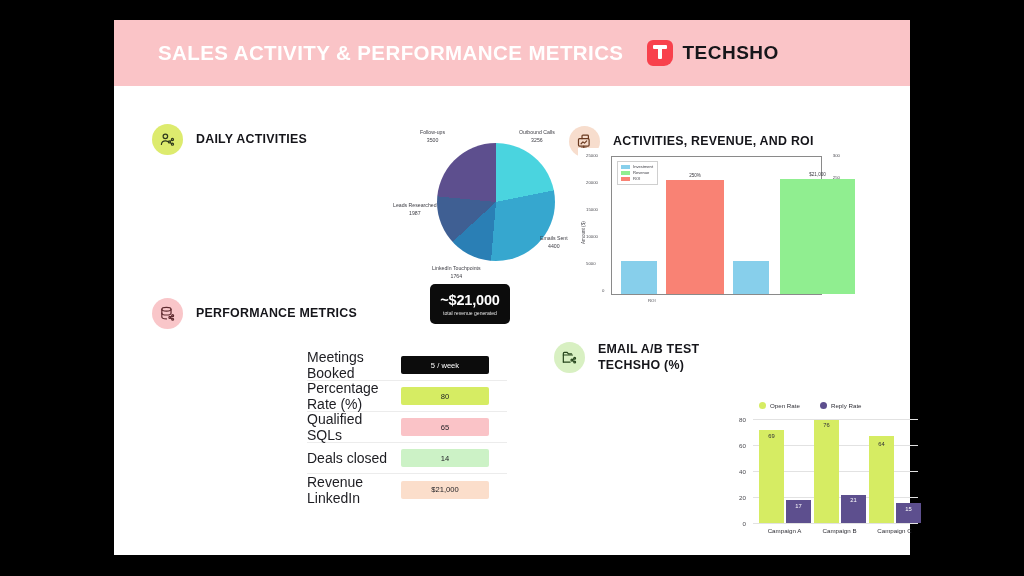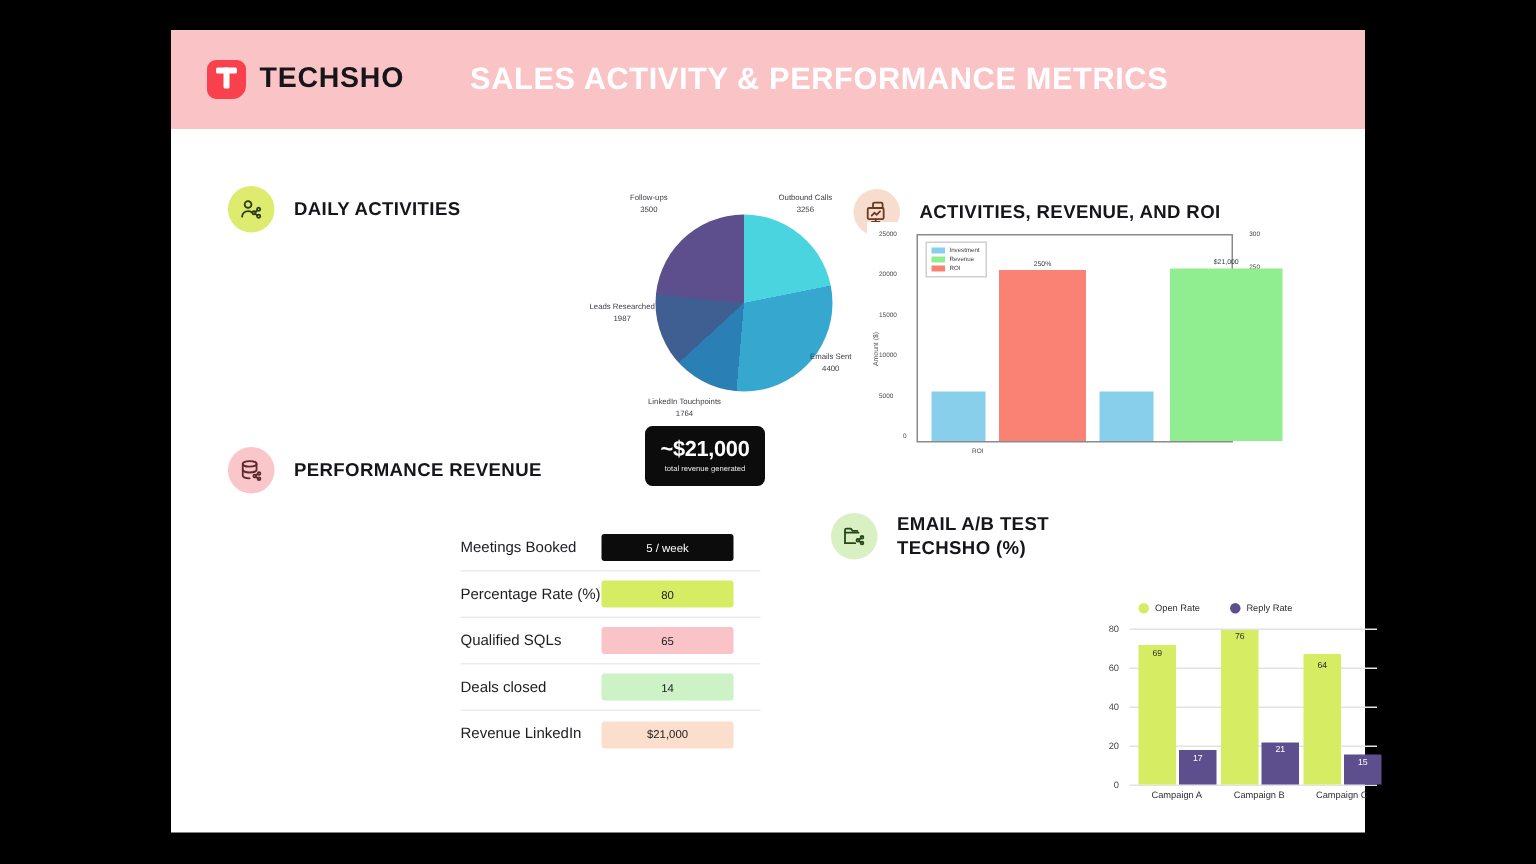--- a/index.html
+++ b/index.html
@@ -69,21 +69,21 @@
   }
   .pie-lbl b { font-weight: normal; display: block; }
 
   
   #metrics { position: absolute; left: 193px; top: 330px; width: 200px; }
   .m-row {
     display: flex; align-items: center; height: 31px;
     border-bottom: 1px solid #ececec;
   }
   .m-row:last-child { border-bottom: none; }
-  .m-label { width: 94px; font-size: 10px; color: #1d1d22; }
+  .m-label { width: 94px; font-size: 14px; color: #1d1d22; }
   .m-val {
     width: 88px; height: 18px; border-radius: 2px;
     display: flex; align-items: center; justify-content: center;
     font-size: 7.6px; color: #1d1d22;
   }
   .v-black { background: #0c0c0c; color: #fff; }
   .v-lime { background: #d6ec63; }
   .v-pink { background: #fac3c7; }
   .v-mint { background: #ccf2c6; }
   .v-peach { background: #fbdecb; }
@@ -147,25 +147,25 @@
   .ab-reply { background: #5d4f8e; }
   .ab-val { position: absolute; font-size: 5.8px; text-align: center; }
   .ab-xlab { position: absolute; top: 108px; font-size: 6.2px; color: #2f2f36; text-align: center; white-space: nowrap; }
 </style>
 </head>
 <body>
 
 <div id="slide">
 
   <div id="header">
+    <div id="header-title">SALES ACTIVITY &amp; PERFORMANCE METRICS</div>
     <div id="logo-wrap">
       <div class="logo-mark"></div>
       <div id="logo-text">TECHSHO</div>
     </div>
-    <div id="header-title">SALES ACTIVITY &amp; PERFORMANCE METRICS</div>
   </div>
 
   <div class="sec-head" style="left:38px; top:104px;">
     <div class="sec-icon ic-lime">
       <svg width="17" height="17" viewBox="0 0 24 24" fill="none" stroke="#2f3a1d" stroke-width="1.7" stroke-linecap="round" stroke-linejoin="round">
         <circle cx="9" cy="7.5" r="3.2"></circle>
         <path d="M3.4 19c0-3.2 2.6-5.2 5.6-5.2 1.3 0 2.5.35 3.4 1"></path>
         <circle cx="19" cy="12" r="1.5"></circle>
           <circle cx="19" cy="18.6" r="1.5"></circle>
           <circle cx="14.6" cy="15.4" r="1.5"></circle>
@@ -199,21 +199,21 @@
       <svg width="17" height="17" viewBox="0 0 24 24" fill="none" stroke="#5e2a2e" stroke-width="1.7" stroke-linecap="round" stroke-linejoin="round">
         <ellipse cx="10.5" cy="6" rx="6.5" ry="2.6"></ellipse>
         <path d="M4 6v5.5c0 1.4 2.9 2.6 6.5 2.6s6.5-1.2 6.5-2.6V6"></path>
         <path d="M4 11.5V17c0 1.4 2.9 2.6 6.5 2.6"></path>
         <circle cx="19.3" cy="15" r="1.3"></circle>
           <circle cx="19.3" cy="20" r="1.3"></circle>
           <circle cx="15.3" cy="17.5" r="1.3"></circle>
         <path d="M16.5 16.8l1.7-1.2M16.5 18.3l1.7 1.2"></path>
       </svg>
     </div>
-    <div class="sec-title">PERFORMANCE REVENUE</div>
+    <div class="sec-title">PERFORMANCE METRICS</div>
   </div>
 
   <div id="rev-badge">
     <div id="rev-amt">~$21,000</div>
     <div id="rev-sub">total revenue generated</div>
   </div>
 
   <div id="metrics">
     <div class="m-row">
       <div class="m-label">Meetings Booked</div>

